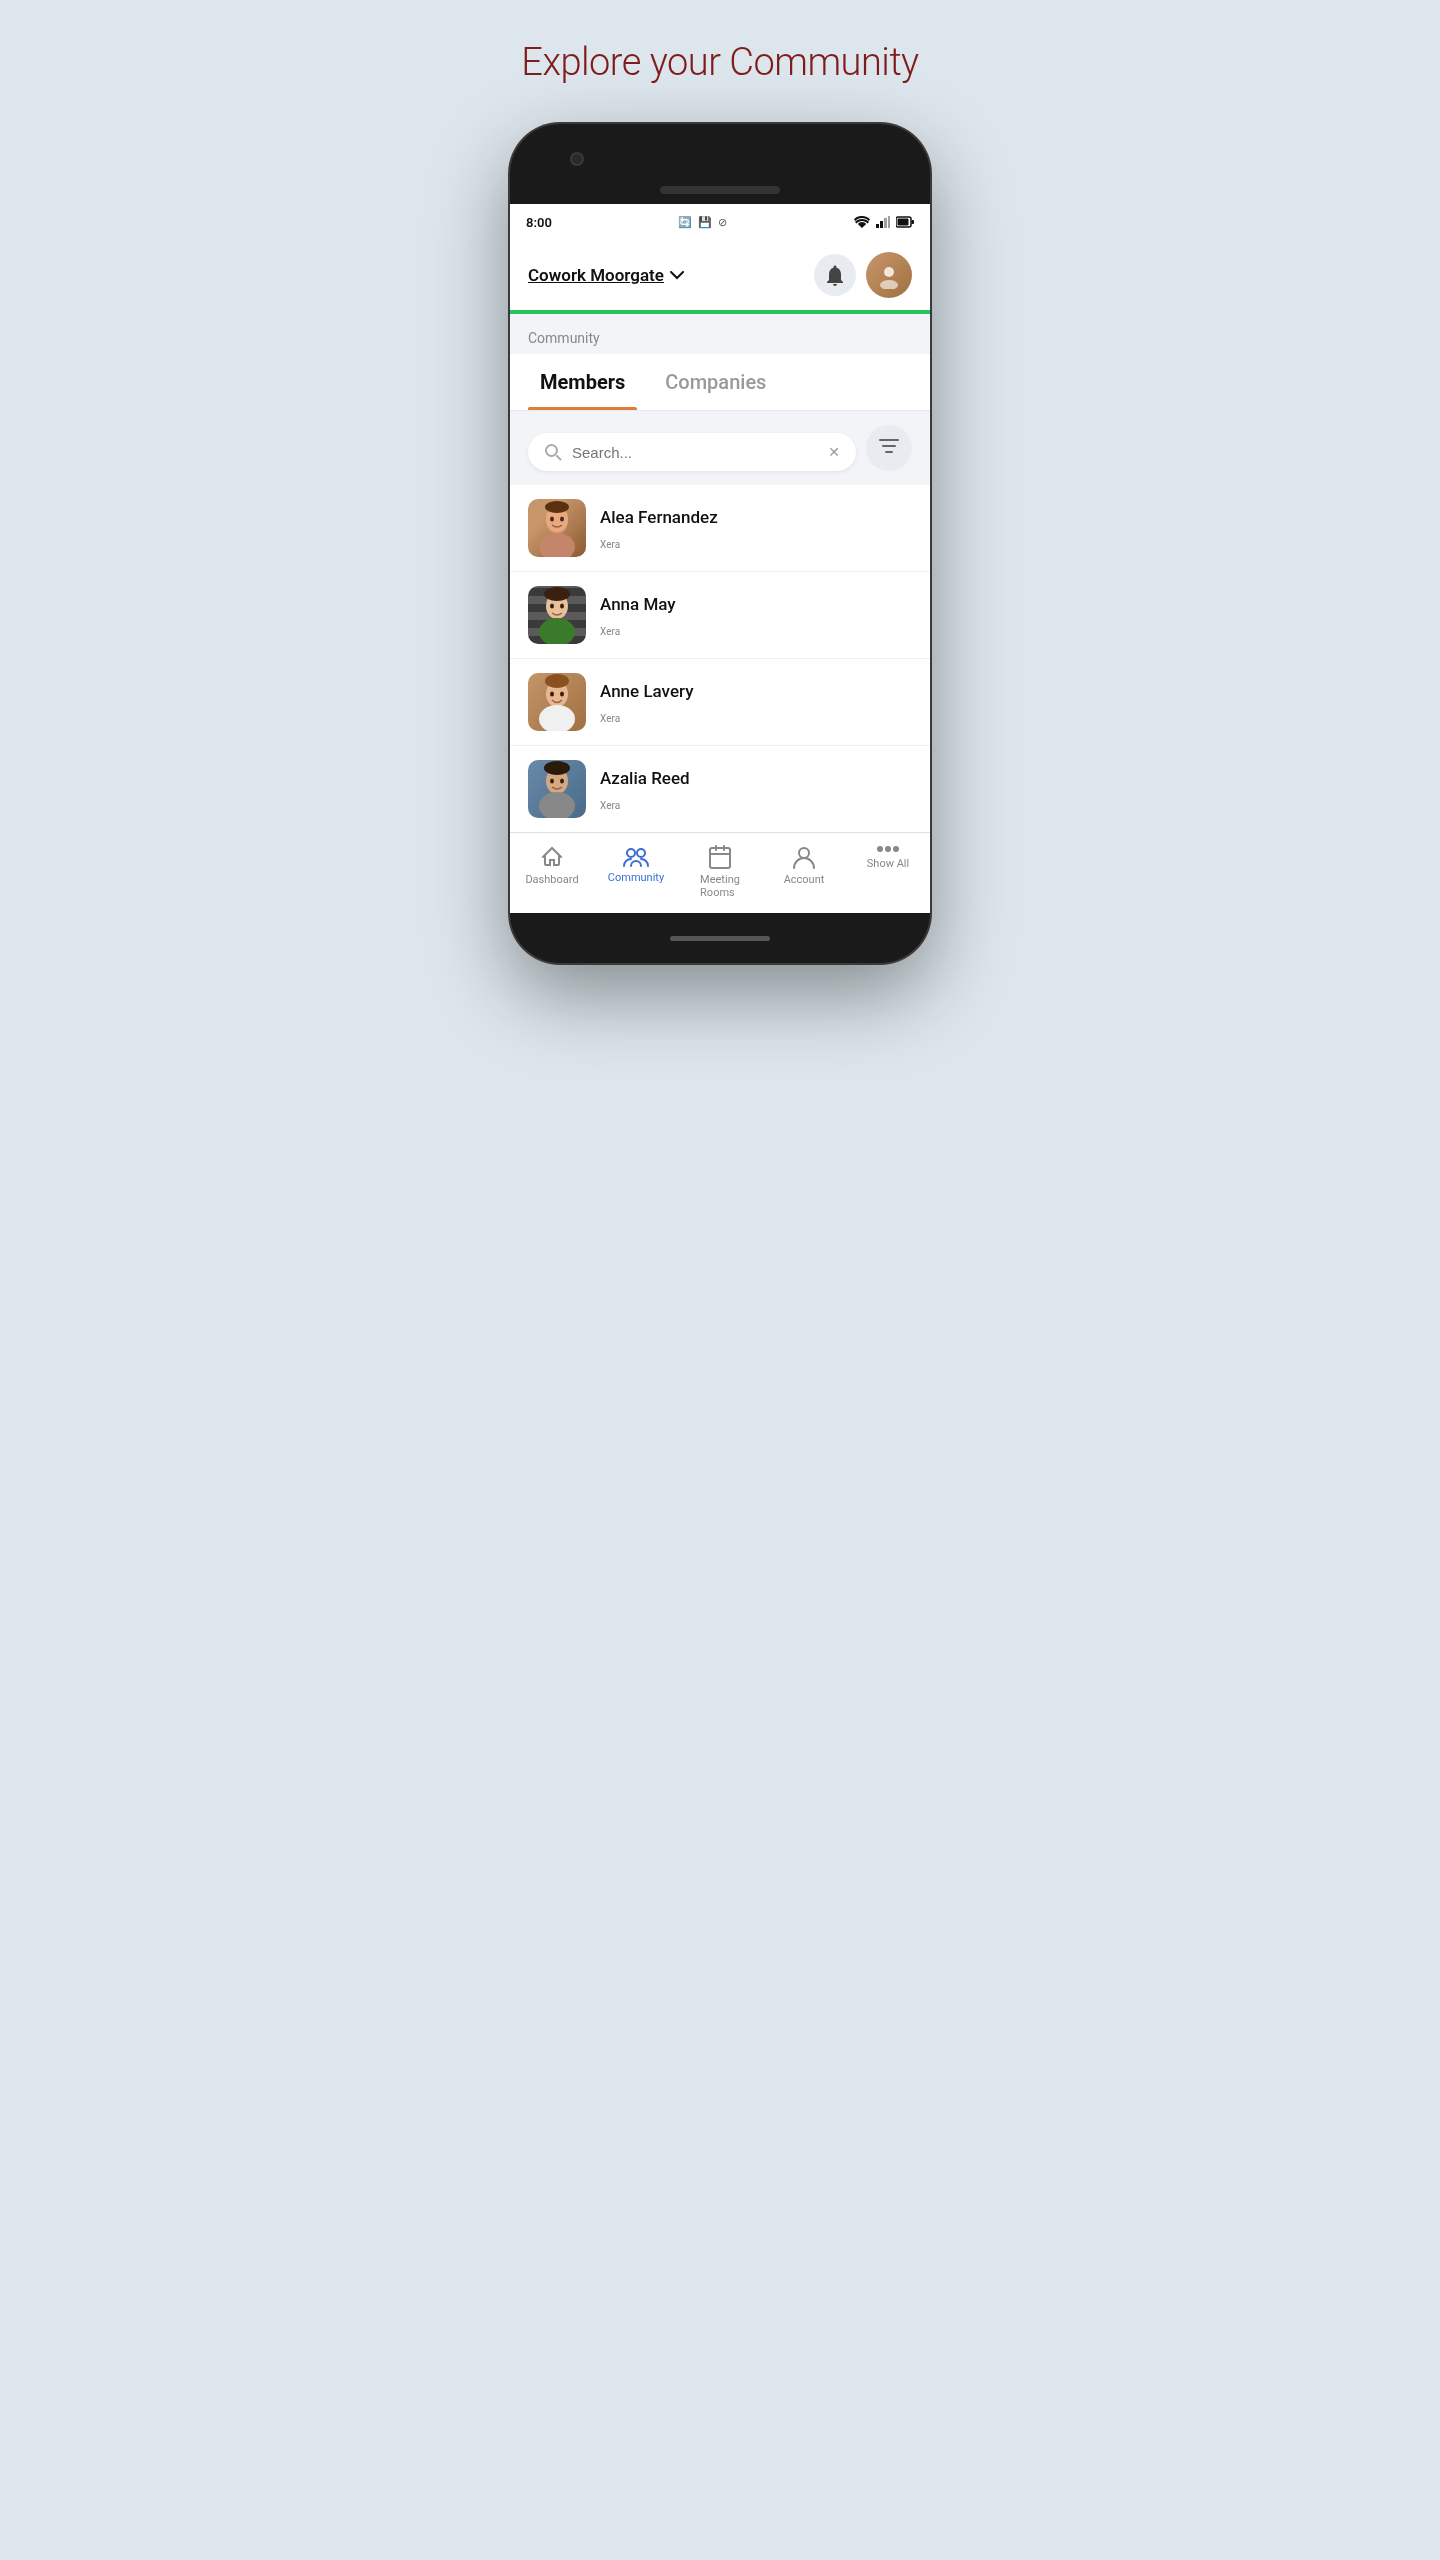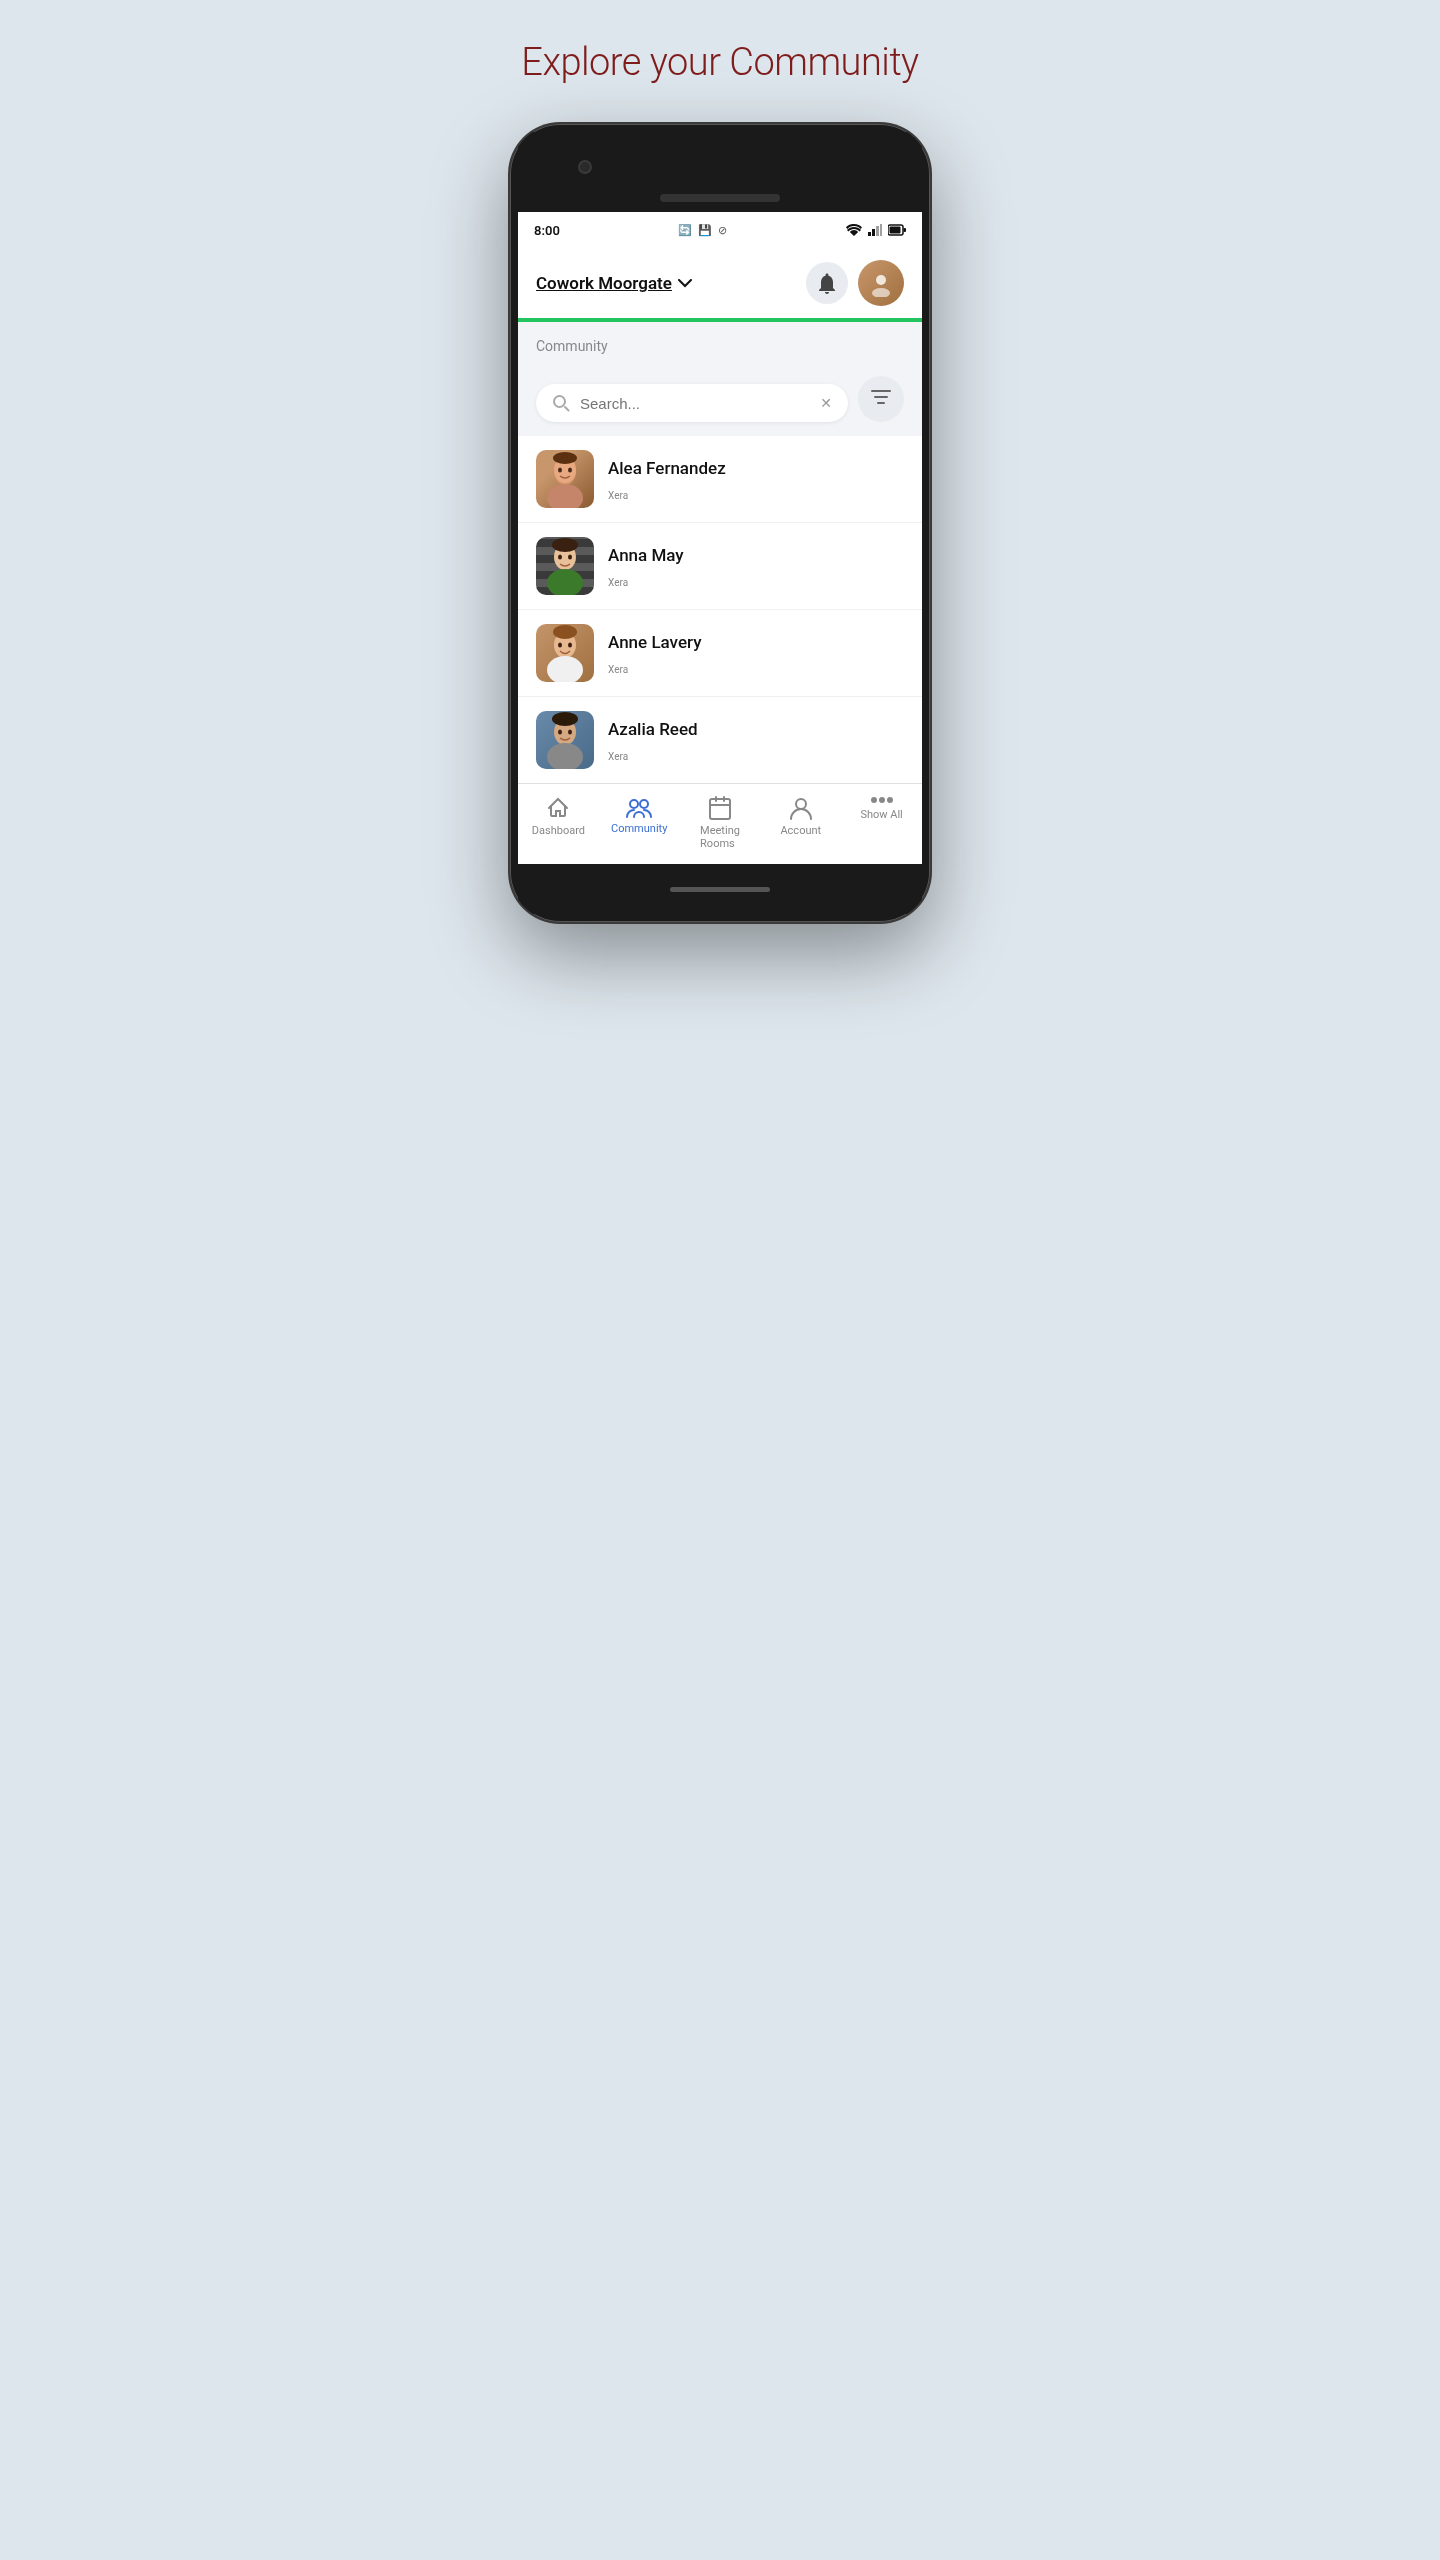--- a/index.html
+++ b/index.html
@@ -22,21 +22,21 @@
       text-align: center;
       margin-bottom: 40px;
       letter-spacing: -0.5px;
     }
 
     
     .phone-shell {
       width: 420px;
       background: #1a1a1a;
       border-radius: 50px;
-      padding: 8px;
+      padding: 0;
       box-shadow:
         0 0 0 2px #3a3a3a,
         0 30px 80px rgba(0,0,0,0.4),
         inset 0 0 0 1px #555;
       position: relative;
       overflow: hidden;
     }
 
     
     .phone-top {
@@ -458,20 +458,28 @@
             </svg>
           </div>
         </div>
       </div>
     </div>
 
     <div class="content-area">
 
       <div class="section-label">Community</div>
 
+      <div class="tabs-container">
+        <div class="tab active">
+          <span>Members</span>
+        </div>
+        <div class="tab">
+          <span>Companies</span>
+        </div>
+      </div>
 
       <div class="search-row">
         <div class="search-box">
           <svg width="18" height="18" viewBox="0 0 18 18" fill="none">
             <circle cx="7.5" cy="7.5" r="5.5" stroke="#aaa" stroke-width="2"></circle>
             <path d="M13 13l3.5 3.5" stroke="#aaa" stroke-width="2" stroke-linecap="round"></path>
           </svg>
           <input class="search-input" type="text" placeholder="Search..." style="">
           <span class="search-clear">✕</span>
         </div>

